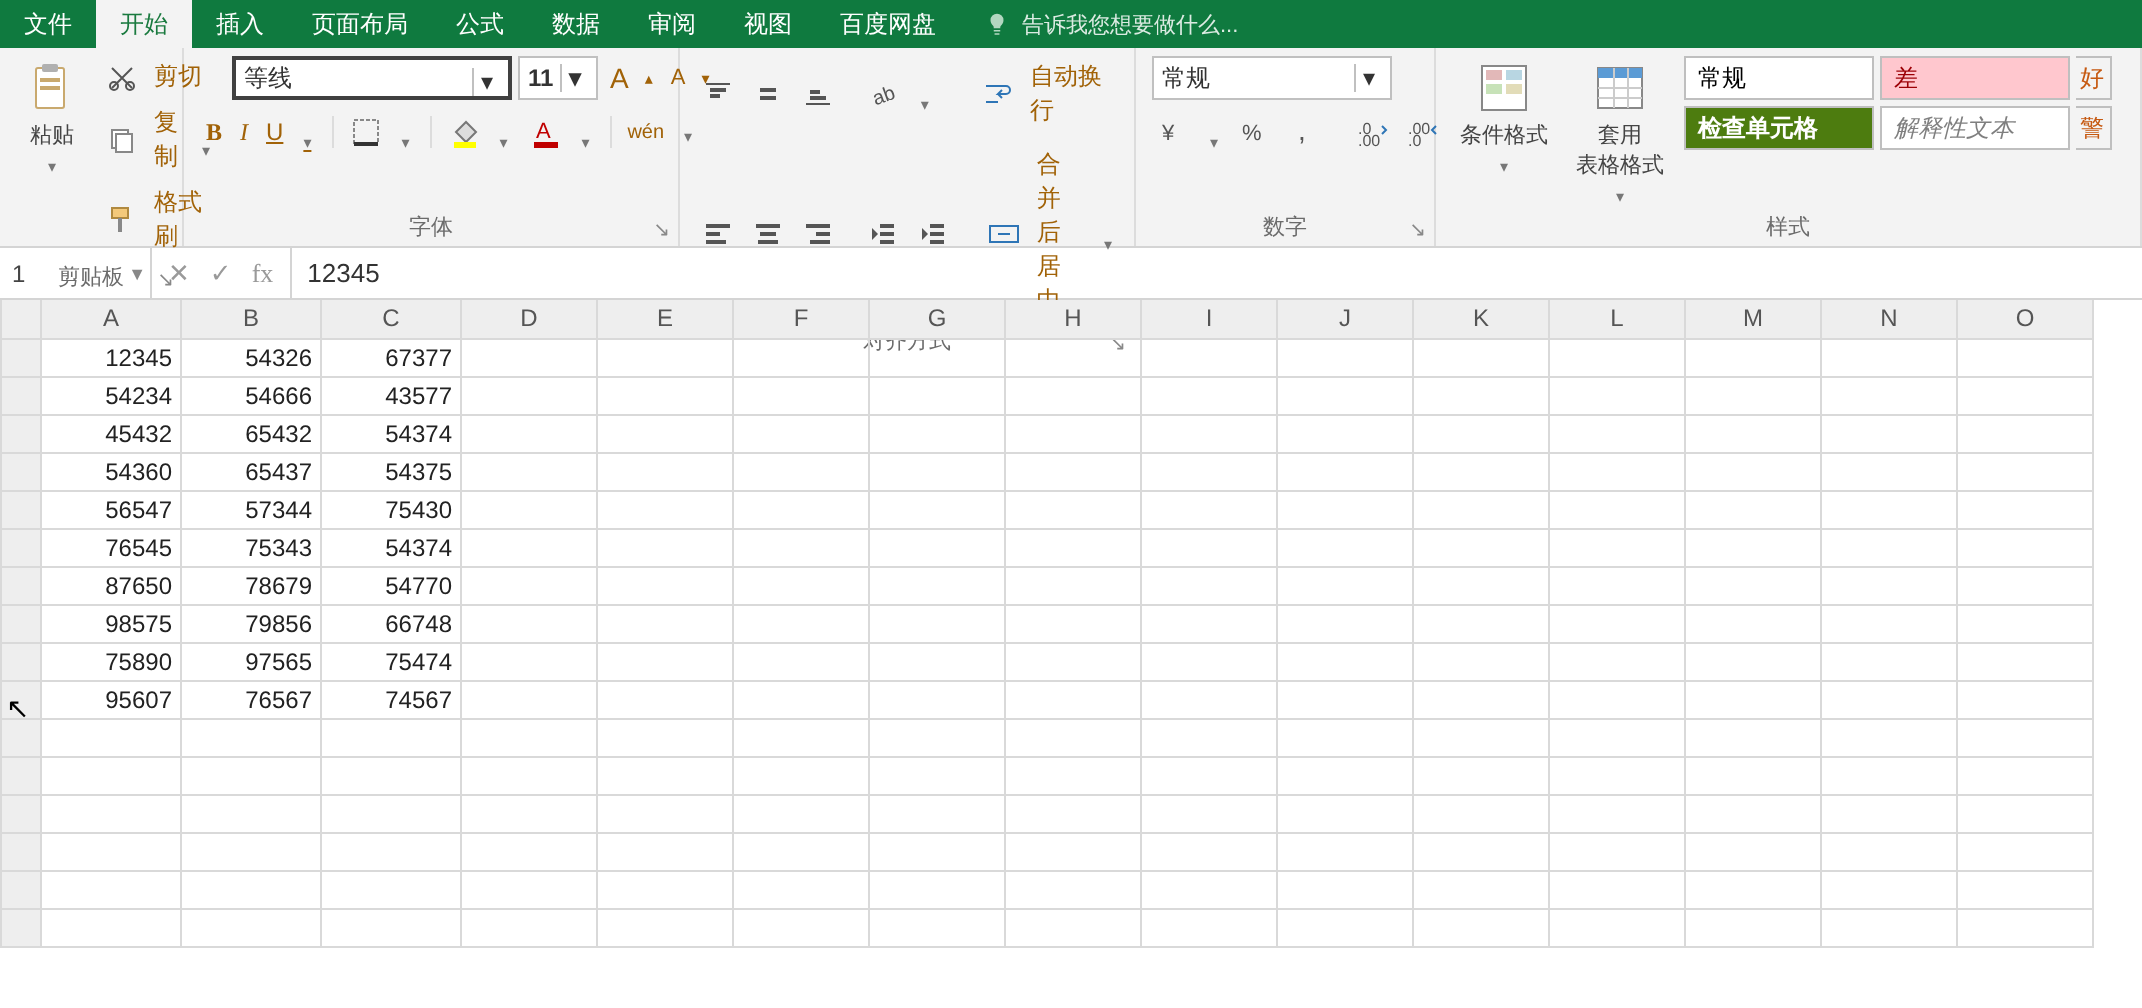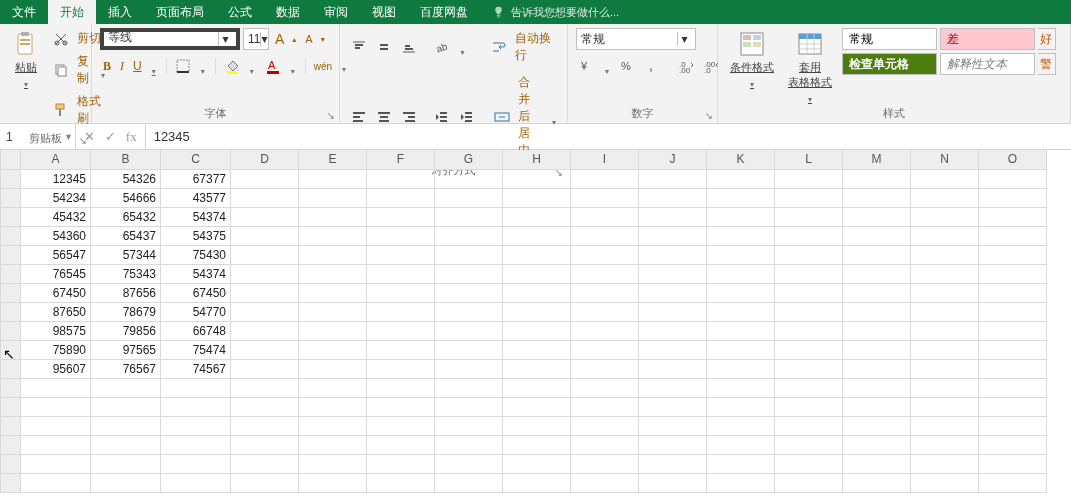--- a/index.html
+++ b/index.html
@@ -12,35 +12,35 @@
   .tabstrip .tellme { display:flex; align-items:center; margin-left:10px; opacity:.85; font-size:11px; gap:5px;}
   .tabstrip .tellme svg { width:13px; height:13px; }
 
   
   .ribbon { height:100px; background:#f3f3f3; border-bottom:1px solid #d4d4d4; display:flex; }
   .group { border-right:1px solid #dcdcdc; padding:4px 8px 2px 8px; display:flex; flex-direction:column; justify-content:space-between; }
   .group-body { display:flex; gap:6px; align-items:flex-start; }
   .group-label { text-align:center; font-size:11px; color:#6b6b6b; padding-top:2px; position:relative;}
   .group-label .dlaunch { position:absolute; right:-4px; bottom:0; font-size:10px; color:#888; cursor:pointer;}
   .btn { display:flex; align-items:center; gap:8px; padding:2px 3px; cursor:pointer; color:#a16207; font-size:12px; border-radius:2px;}
-  .vbtn { display:flex; flex-direction:column; align-items:center; justify-content:center; gap:2px; padding:2px 4px; cursor:pointer; font-size:11px; color:#444;text-decoration:underline; }
+  .vbtn { display:flex; flex-direction:column; align-items:center; justify-content:center; gap:2px; padding:2px 4px; cursor:pointer; font-size:11px; color:#444; }
   .stack { display:flex; flex-direction:column; gap:2px; }
   .dd-caret { width:6px; height:6px; margin-left:2px; }
   .dd-caret::before { content:"▾"; font-size:8px; color:#777; }
   .sep-v { width:1px; background:#dcdcdc; align-self:stretch; margin:2px 2px;}
 
   
   .ic { width:16px; height:16px; display:inline-flex; align-items:center; justify-content:center;}
   .ic svg { width:16px; height:16px; }
   .bigic { width:28px; height:28px;}
   .bigic svg { width:28px; height:28px;}
 
   
-  .fontname { width:140px; height:22px; border:4px solid #404040; background:#fff; display:flex; align-items:flex-end; padding:0 4px; font-size:12px; }
-  .fontsize { width:26px; height:22px; border:1px solid #c0c0c0; background:#fff; display:flex; align-items:center; padding:0 4px; font-size:12px;}
+  .fontname { width:140px; height:22px; border:2px solid #404040; background:#fff; display:flex; align-items:flex-end; padding:0 4px; font-size:12px;margin-left:16px; }
+  .fontsize { width:40px; height:22px; border:1px solid #c0c0c0; background:#fff; display:flex; align-items:center; padding:0 4px; font-size:12px;font-weight:bold;}
   .dropbtn { width:14px; border-left:1px solid #c0c0c0; display:flex; align-items:center; justify-content:center;}
   .row { display:flex; align-items:center; gap:3px;}
 
   
   .numfmt { width:120px; height:22px; border:1px solid #c0c0c0; background:#fff; display:flex; align-items:center; padding:0 4px; font-size:12px; }
 
   
   .stylecell { width:95px; height:22px; border:1px solid #bfbfbf; display:flex; align-items:center; padding:0 6px; font-size:12px;}
   .style-normal { background:#fff; color:#000; }
   .style-bad { background:#ffc7ce; color:#9c0006; }
@@ -564,38 +564,20 @@
           <td></td>
           <td></td>
           <td></td>
           <td></td>
           <td></td>
           <td></td>
           <td></td>
         </tr>
         <tr>
           <th class="rowhdr"></th>
-          <td>67450</td>
-          <td>87656</td>
-          <td>67450</td>
-          <td></td>
-          <td></td>
-          <td></td>
-          <td></td>
-          <td></td>
-          <td></td>
-          <td></td>
-          <td></td>
-          <td></td>
-          <td></td>
-          <td></td>
-          <td></td>
-        </tr>
-        <tr>
-          <th class="rowhdr"></th>
           <td>87650</td>
           <td>78679</td>
           <td>54770</td>
           <td></td>
           <td></td>
           <td></td>
           <td></td>
           <td></td>
           <td></td>
           <td></td>

